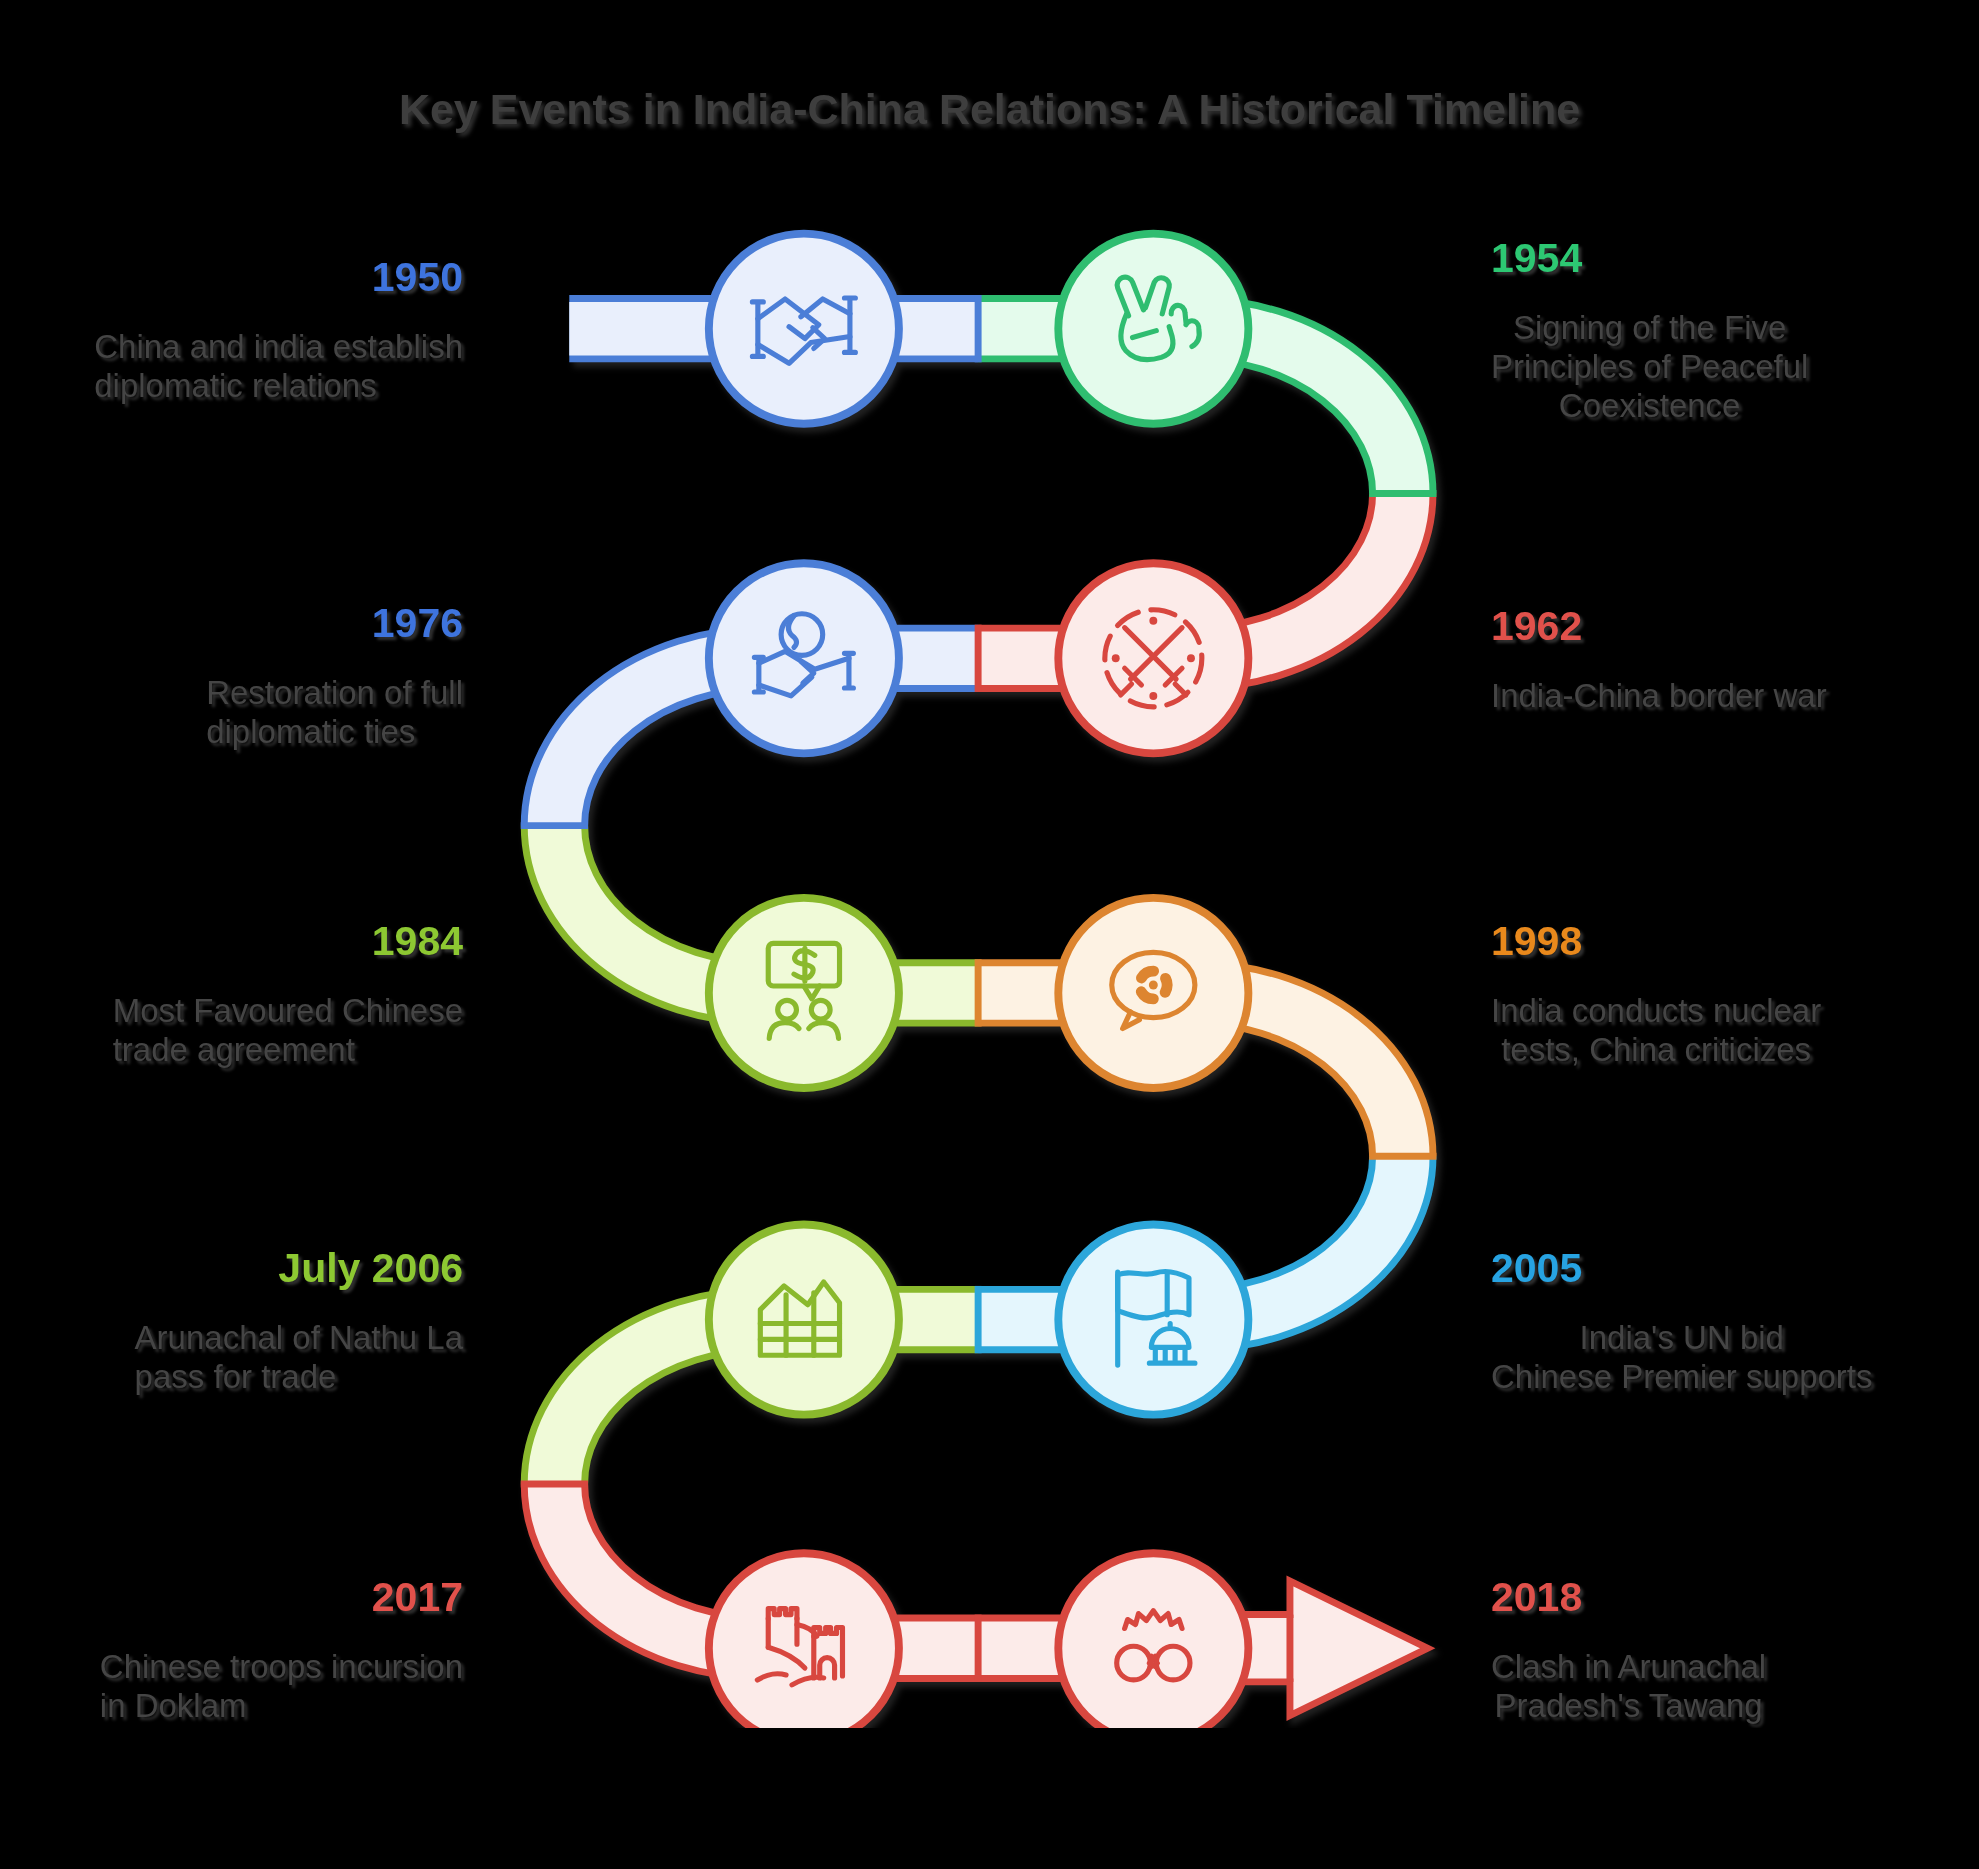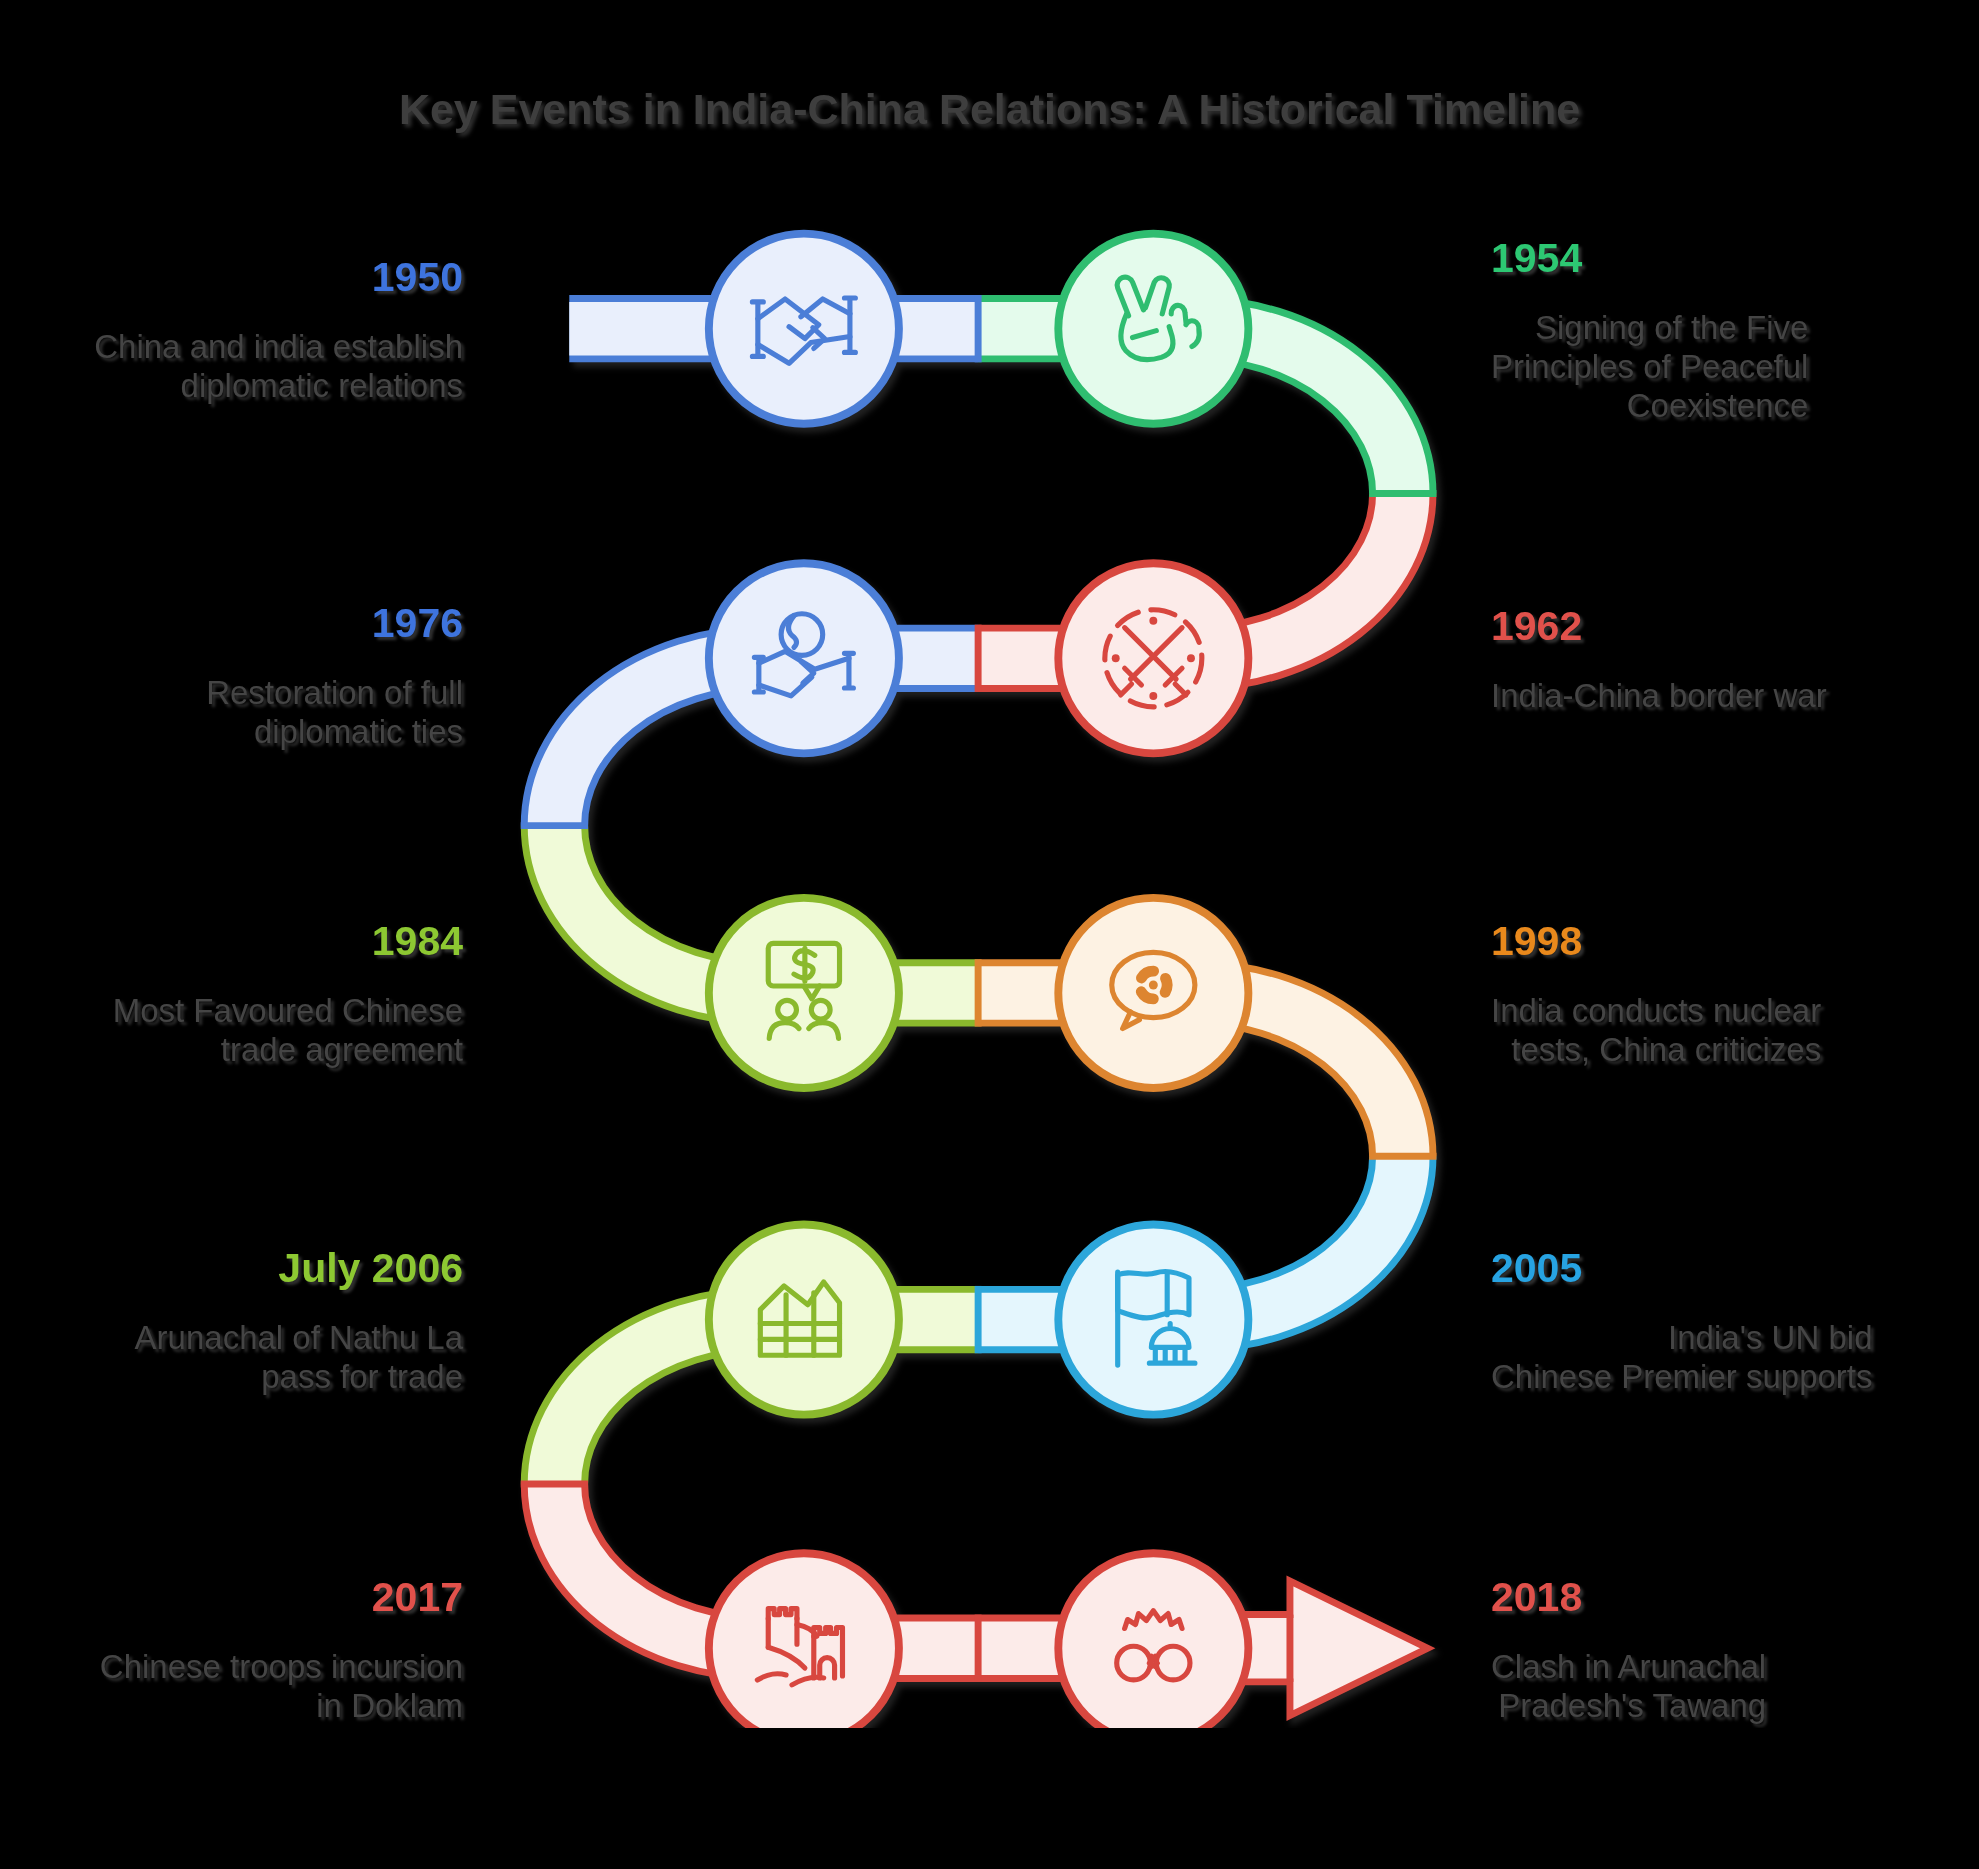--- a/index.html
+++ b/index.html
@@ -5,22 +5,22 @@
   html,body{margin:0;padding:0;background:#000;}
   #canvas{position:relative;width:1979px;height:1728px;background:var(--c-background,#000);
     overflow:hidden;font-family:"Liberation Sans",sans-serif;}
   .title{position:absolute;top:85px;left:0;width:100%;text-align:center;
     font-size:43px;font-weight:bold;color:var(--c-title_text);
     text-shadow:3px 3px 4px rgba(150,150,150,.35);}
   svg.tl{position:absolute;left:0;top:0;
     filter:drop-shadow(4px 5px 3px rgba(150,150,150,.22));}
   .tb{position:absolute;height:223px;display:flex;flex-direction:column;justify-content:center;
     text-shadow:3px 3px 3px rgba(150,150,150,.32);}
-  .tb.left{right:1516px;width:426px;align-items:flex-end;text-align:right;}
-  .tb.right{left:1491px;width:450px;align-items:flex-start;text-align:right;}
+  .tb.left{right:1516px;width:426px;align-items:flex-end;}
+  .tb.right{left:1491px;width:450px;align-items:flex-start;text-align:center;}
   .year{font-size:41px;font-weight:bold;margin-bottom:26px;}
   .desc{font-size:33px;line-height:39px;color:var(--c-body_text);}
   .yr-blue{color:var(--c-blue_year)} .yr-green{color:var(--c-green_year)}
   .yr-red{color:var(--c-red_year)} .yr-lime{color:var(--c-lime_year)}
   .yr-orange{color:var(--c-orange_year)} .yr-cyan{color:var(--c-cyan_year)}
   .bb{fill:none;stroke-width:68;stroke-linecap:butt}
   .bf{fill:none;stroke-width:54;stroke-linecap:butt}
   .dv{fill:none;stroke-width:7}
   .st-blue{stroke:var(--c-blue_border)} .st-green{stroke:var(--c-green_border)}
   .st-red{stroke:var(--c-red_border)} .st-lime{stroke:var(--c-lime_border)}

